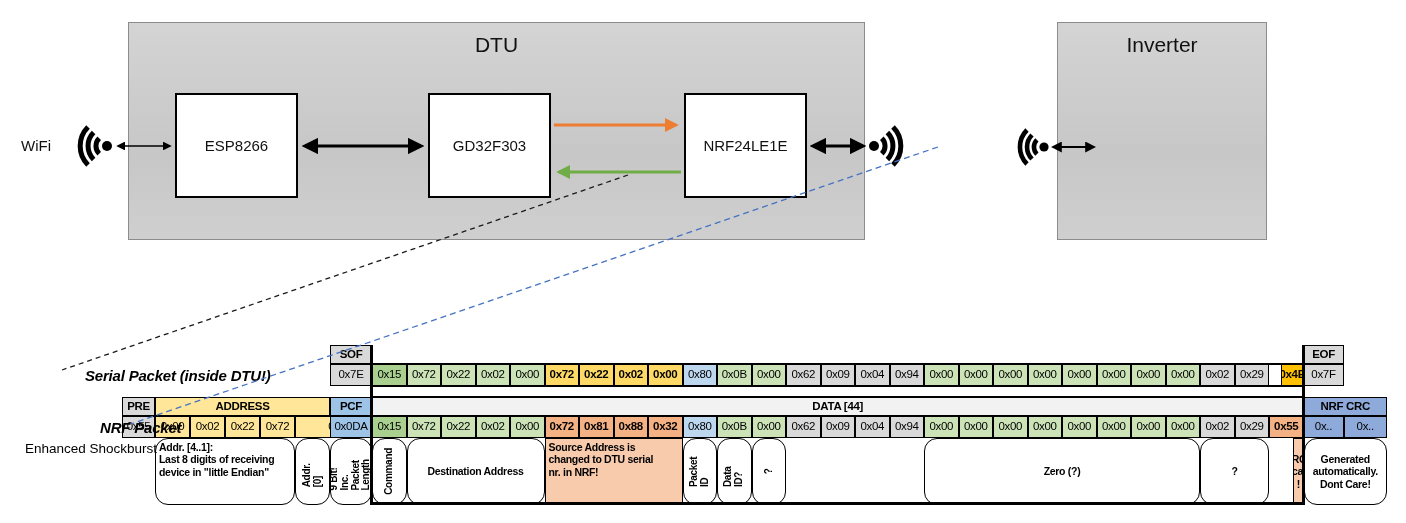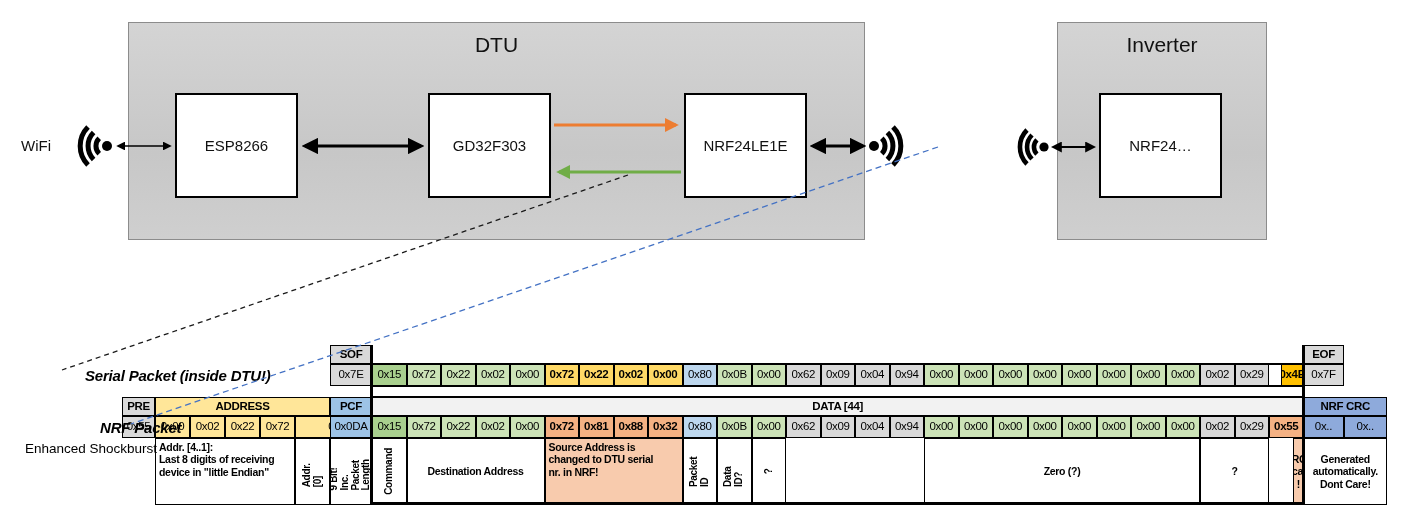--- a/index.html
+++ b/index.html
@@ -22,21 +22,21 @@
          grid-template-columns:122px 33px repeat(5,35px) 42px repeat(27,34.5px) 40px 43.5px;
          grid-template-rows:19px 22px 11px 19px 22px 67px;}
   .cell{border:1px solid #000;background:#fff;display:flex;align-items:center;justify-content:center;
         font-size:11.5px;line-height:1;color:#000;letter-spacing:-0.3px;overflow:hidden;}
   .hdr{font-weight:700;}
   .g1{background:#A9D08E;} .g2{background:#CCE3B7;}
   .gold{background:#FFD966;font-weight:700;} .org{background:#FFC000;font-weight:700;margin-left:12px;}
   .gry{background:#D9D9D9;} .blu{background:#BDD7EE;}
   .sal{background:#F4B183;font-weight:700;} .sal2{background:#F8CBAD;}
   .yel{background:#FFE699;} .pcfb{background:#9DC3E6;} .crcb{background:#8EAADB;}
-  .lgry{background:#F2F2F2;} .wht{background:#fff;}
+  .lgry{background:#F2F2F2;} .wht{background:#fff;border-radius:13px;}
   .ann{font-size:10.5px;font-weight:700;white-space:pre-line;line-height:1.18;text-align:center;padding:1px;}
   .ann.left{align-items:flex-start;justify-content:flex-start;text-align:left;padding:2px 3px;}
   .vcell{overflow:visible;}
   .vert{transform:rotate(-90deg);white-space:pre-line;font-size:10px;font-weight:700;
         line-height:1.08;text-align:left;}
   .rowlabel{position:absolute;color:#000;z-index:4;}
   .lab-italic{font-weight:700;font-style:italic;font-size:15px;letter-spacing:-0.2px;}
   .thick{position:absolute;background:#000;z-index:5;}
 </style>
 </head>
@@ -52,23 +52,20 @@
   </div>
   <div class="chip" style="left:428px;top:93px;width:123px;height:105px;">
     <span>GD32F303</span>
   </div>
   <div class="chip" style="left:684px;top:93px;width:123px;height:105px;">
     <span>NRF24LE1E</span>
   </div>
 
   <div class="bigbox" style="left:1057px;top:22px;width:210px;height:218px;">
     <div class="btitle">Inverter</div>
-  </div>
-  <div class="chip" style="left:1099px;top:93px;width:123px;height:105px;">
-    <span>NRF24…</span>
   </div>
 
   <div class="wifi-label">WiFi</div>
 
   <svg class="overlay" width="1406" height="523" viewBox="0 0 1406 523">
     <defs>
       <marker id="ahb" viewBox="0 0 10 10" refX="8" refY="5" markerWidth="5.5" markerHeight="5.5" orient="auto-start-reverse">
         <path d="M0,0 L10,5 L0,10 z" fill="#000"></path>
         </marker>
       <marker id="aho" viewBox="0 0 10 10" refX="8" refY="5" markerWidth="5" markerHeight="5" orient="auto-start-reverse">

